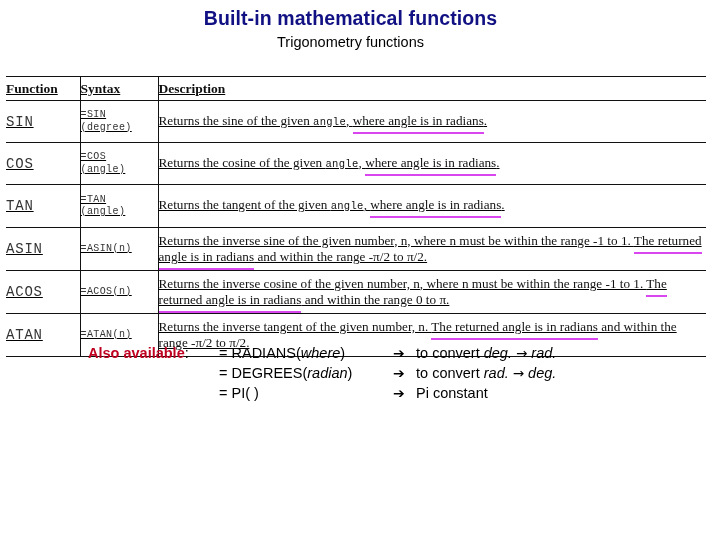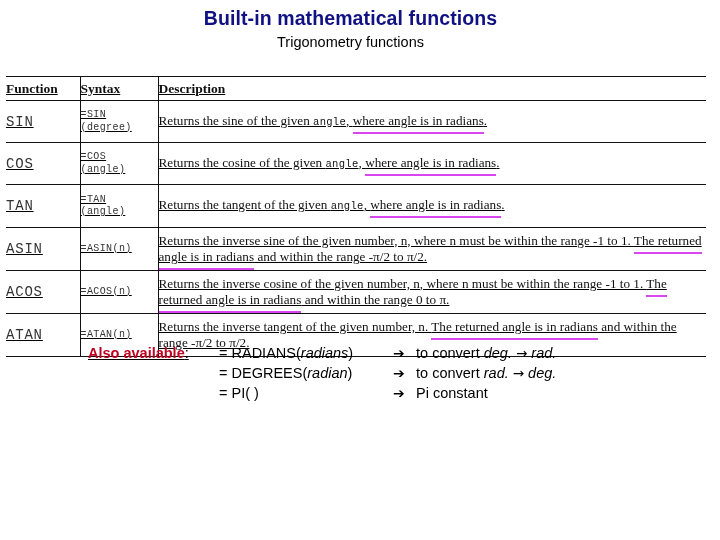--- a/index.html
+++ b/index.html
@@ -132,21 +132,21 @@
     font-size: 14.5px;
     color: #000000;
   }
   #also-block table { border-collapse: collapse; }
   #also-block td {
     padding: 0;
     vertical-align: top;
     line-height: 20px;
     white-space: nowrap;
   }
-  .col-label { width: 131px; text-decoration: underline; }
+  .col-label { width: 131px; }
   .col-expr  { width: 174px; }
   .col-note  { }
 
   #also-label {
     font-weight: bold;
     color: #C00020;
   }
   #also-colon {
     font-weight: normal;
     color: #000000;
@@ -222,21 +222,21 @@
       <td class="ds"><span>Returns the inverse tangent of the given number, n. </span><span class="uline">The returned angle is in radians</span><span> and within the range -π/2 to π/2.</span></td>
     </tr>
   </tbody>
 </table>
 
 <div id="also-block">
   <table>
     <tbody>
         <tr>
       <td class="col-label"><span id="also-label">Also available</span><span id="also-colon">:</span></td>
-      <td class="col-expr expr"><span>= RADIANS(</span><span class="ital">radians</span><span>)</span></td>
+      <td class="col-expr expr"><span>= RADIANS(</span><span class="ital">where</span><span>)</span></td>
       <td class="col-note note"><span class="arrow-lead">➔</span><span> to convert </span><span class="ital">deg.</span><span> </span><span class="arrow-in">→</span><span> </span><span class="ital">rad.</span></td>
     </tr>
     <tr>
       <td class="col-label"></td>
       <td class="col-expr expr"><span>= DEGREES(</span><span class="ital">radian</span><span>)</span></td>
       <td class="col-note note"><span class="arrow-lead">➔</span><span> to convert </span><span class="ital">rad.</span><span> </span><span class="arrow-in">→</span><span> </span><span class="ital">deg.</span></td>
     </tr>
     <tr>
       <td class="col-label"></td>
       <td class="col-expr expr"><span>= PI( )</span></td>

